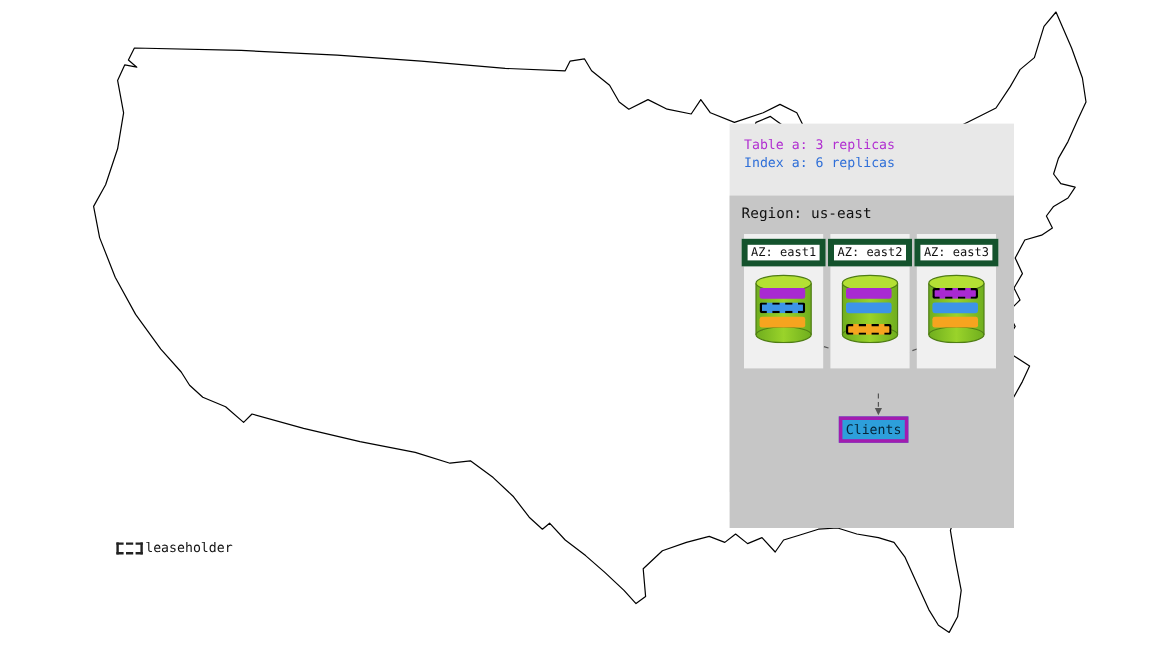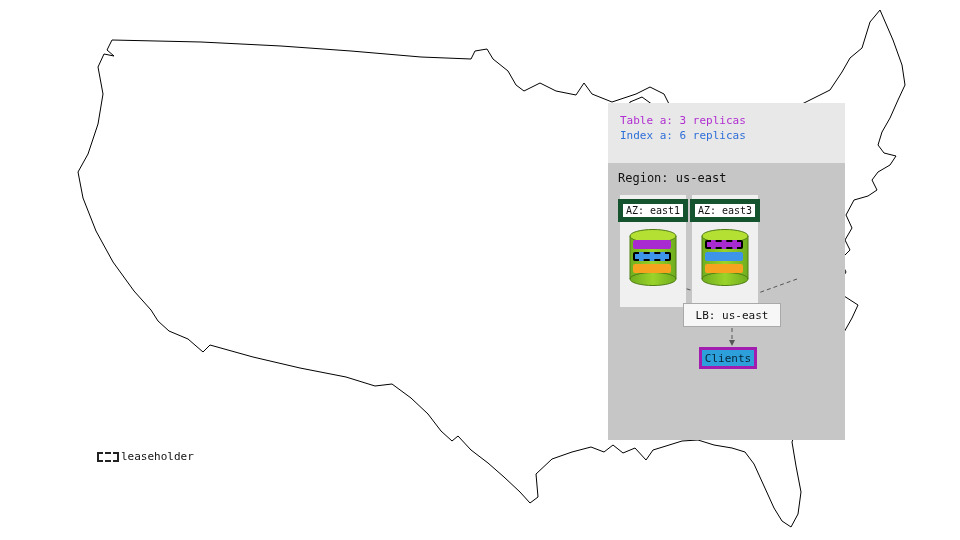--- a/index.html
+++ b/index.html
@@ -164,40 +164,54 @@
             <line x1="1" y1="8" x2="1" y2="51" stroke="#4f7d14" stroke-width="1"></line>
             <line x1="47" y1="8" x2="47" y2="51" stroke="#4f7d14" stroke-width="1"></line>
             <ellipse cx="24" cy="8" rx="23" ry="6.5" fill="#b4e034" stroke="#4f7d14" stroke-width="1"></ellipse>
           </svg>
           <div class="bar purple b1"></div>
           <div class="bar blue lease b2"></div>
           <div class="bar orange b3"></div>
         </div>
       </div>
 
+      <div class="az-box">
+        <div class="az-label">AZ: east2</div>
+        <div class="cyl-wrap">
+          <svg width="48" height="58" viewBox="0 0 48 58">
+            <rect x="1" y="8" width="46" height="43" fill="url(#cg1)"></rect>
+            <ellipse cx="24" cy="51" rx="23" ry="6.5" fill="url(#cg1)" stroke="#4f7d14" stroke-width="1"></ellipse>
+            <line x1="1" y1="8" x2="1" y2="51" stroke="#4f7d14" stroke-width="1"></line>
+            <line x1="47" y1="8" x2="47" y2="51" stroke="#4f7d14" stroke-width="1"></line>
+            <ellipse cx="24" cy="8" rx="23" ry="6.5" fill="#b4e034" stroke="#4f7d14" stroke-width="1"></ellipse>
+          </svg>
+          <div class="bar purple b1"></div>
+          <div class="bar blue b2"></div>
+          <div class="bar orange lease b3low"></div>
+        </div>
+      </div>
 
       <div class="az-box">
         <div class="az-label">AZ: east3</div>
         <div class="cyl-wrap">
           <svg width="48" height="58" viewBox="0 0 48 58">
             <rect x="1" y="8" width="46" height="43" fill="url(#cg1)"></rect>
             <ellipse cx="24" cy="51" rx="23" ry="6.5" fill="url(#cg1)" stroke="#4f7d14" stroke-width="1"></ellipse>
             <line x1="1" y1="8" x2="1" y2="51" stroke="#4f7d14" stroke-width="1"></line>
             <line x1="47" y1="8" x2="47" y2="51" stroke="#4f7d14" stroke-width="1"></line>
             <ellipse cx="24" cy="8" rx="23" ry="6.5" fill="#b4e034" stroke="#4f7d14" stroke-width="1"></ellipse>
           </svg>
           <div class="bar purple lease b1"></div>
           <div class="bar blue b2"></div>
           <div class="bar orange b3"></div>
         </div>
       </div>
 
     </div>
 
-    <div class="lb-box">LB: us-east</div>
     <div class="clients-box">Clients</div>
   </div>
 </div>
 
 <div class="lease-key">
   <span class="lease-swatch"></span>
   <span class="lease-key-label">leaseholder</span>
 </div>
 
 </body></html>

